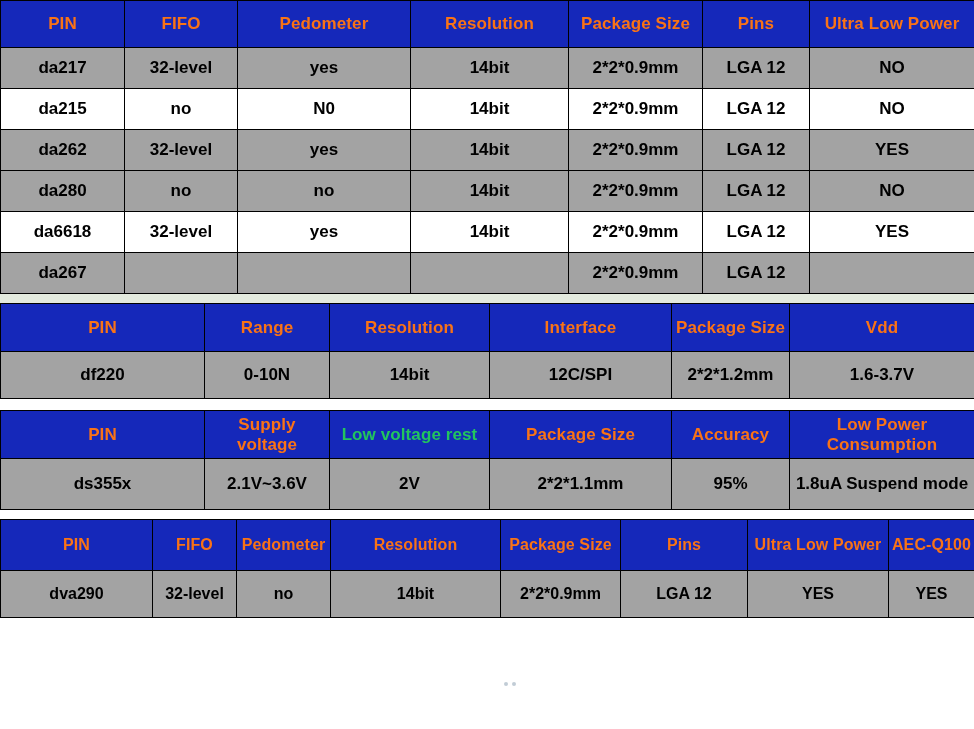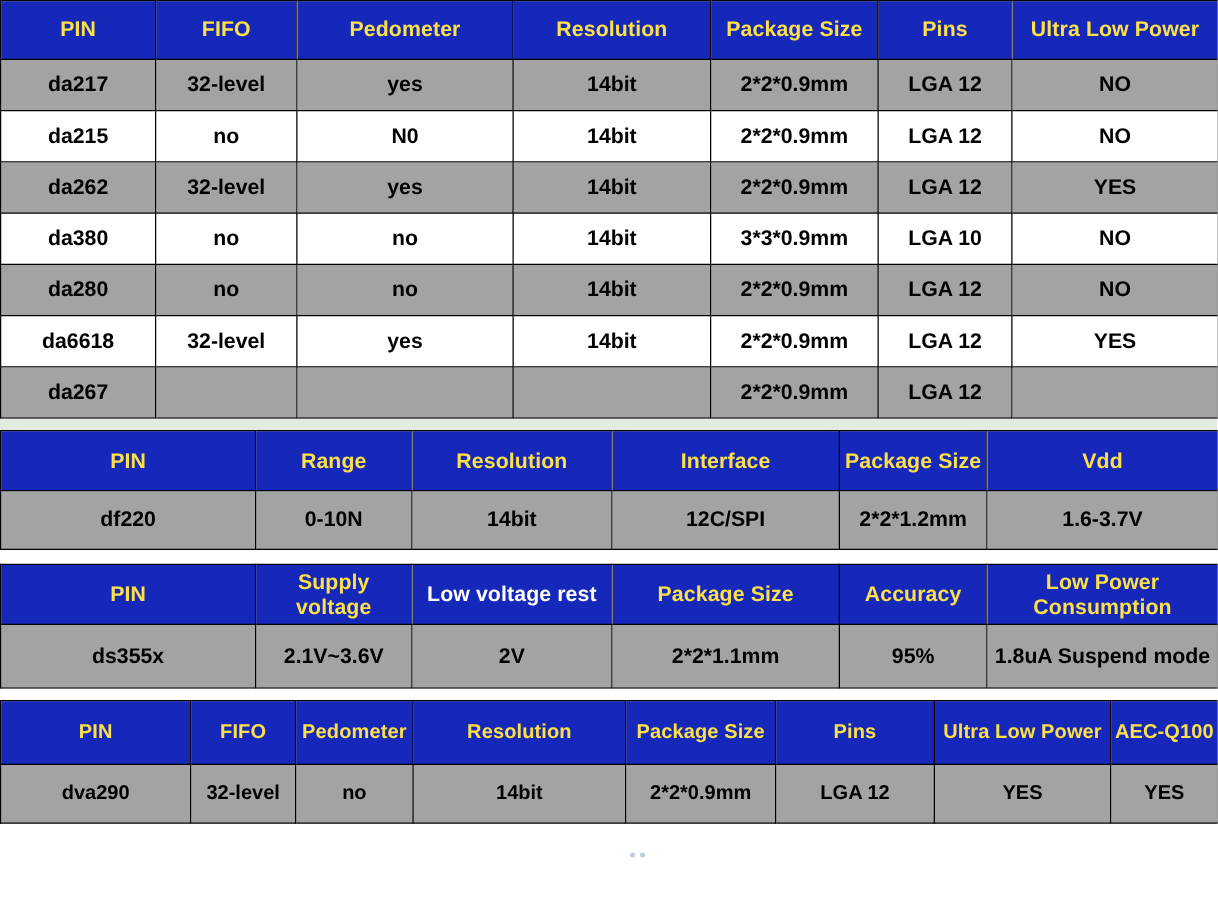--- a/index.html
+++ b/index.html
@@ -37,27 +37,27 @@
     vertical-align: middle;
     font-weight: bold;
     padding: 1px 2px;
     line-height: 1.12;
     overflow: hidden;
     word-wrap: break-word;
   }
 
   table.spec th {
     background: #1528ba;
-    color: #fde047;
+    color: #f97316;
     font-size: 17px;
     letter-spacing: 0.1px;
   }
 
   table.spec th.accent {
-    color: #ffffff;
+    color: #22c55e;
   }
 
   table.spec td {
     color: #000000;
     font-size: 17px;
     background: #ffffff;
   }
 
   table.spec tr.shaded td {
     background: #a3a3a3;
@@ -169,29 +169,20 @@
       </tr>
       <tr class="shaded">
         <td>da262</td>
         <td>32-level</td>
         <td>yes</td>
         <td>14bit</td>
         <td>2*2*0.9mm</td>
         <td>LGA 12</td>
         <td>YES</td>
       </tr>
-      <tr>
-        <td>da380</td>
-        <td>no</td>
-        <td>no</td>
-        <td>14bit</td>
-        <td>3*3*0.9mm</td>
-        <td>LGA 10</td>
-        <td>NO</td>
-      </tr>
       <tr class="shaded">
         <td>da280</td>
         <td>no</td>
         <td>no</td>
         <td>14bit</td>
         <td>2*2*0.9mm</td>
         <td>LGA 12</td>
         <td>NO</td>
       </tr>
       <tr>

